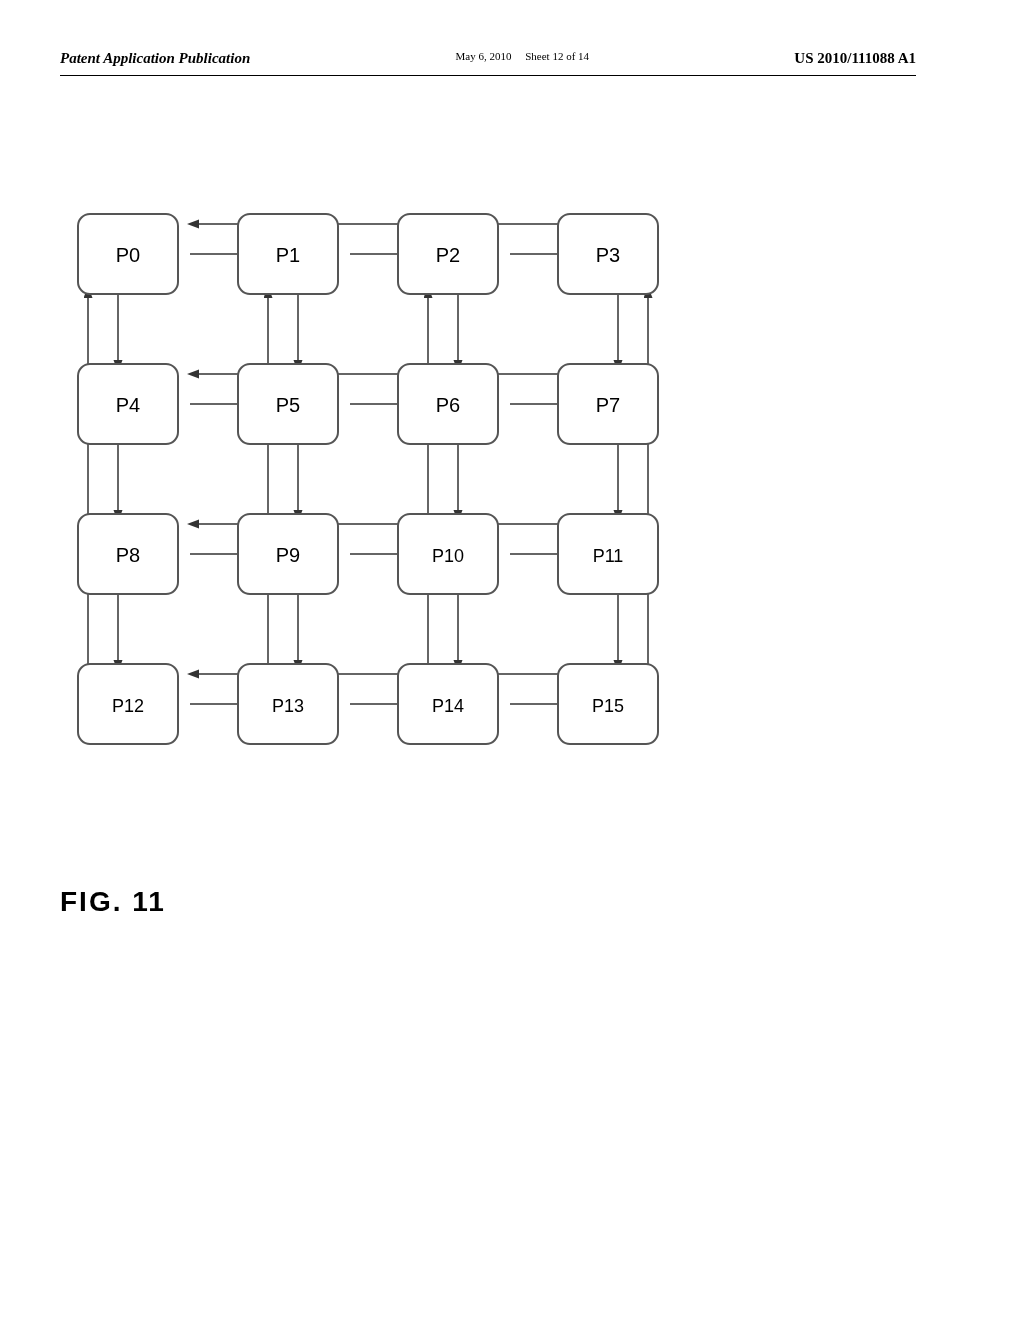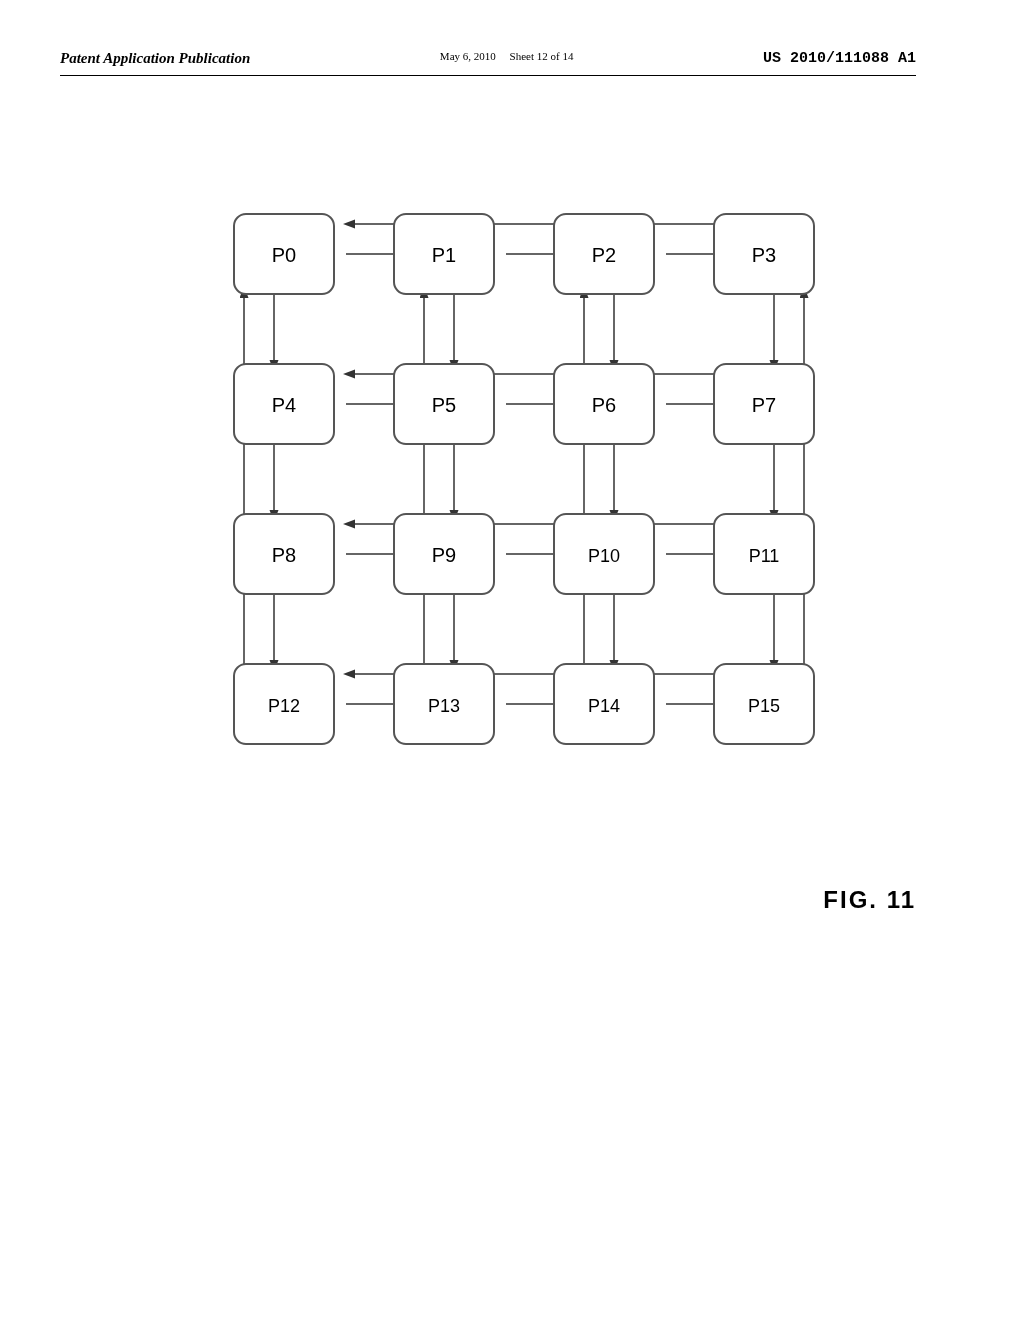--- a/index.html
+++ b/index.html
@@ -29,31 +29,30 @@
       font-weight: bold;
       font-style: italic;
     }
     .header-center {
       font-size: 11px;
       text-align: center;
     }
     .header-right {
       font-size: 15px;
       font-weight: bold;
-      font-family: Liberation Mono, monospace;
     }
     .diagram-area {
       display: flex;
       flex-direction: column;
-      align-items: flex-end;
+      align-items: flex-start;
       justify-content: center;
       margin-top: 120px;
     }
     .fig-label {
-      font-size: 24px;
+      font-size: 28px;
       font-weight: bold;
       font-family: Arial, sans-serif;
       margin-top: 30px;
       letter-spacing: 2px;
     }
     svg.main-diagram {
       display: block;
     }
   </style>
 </head>

